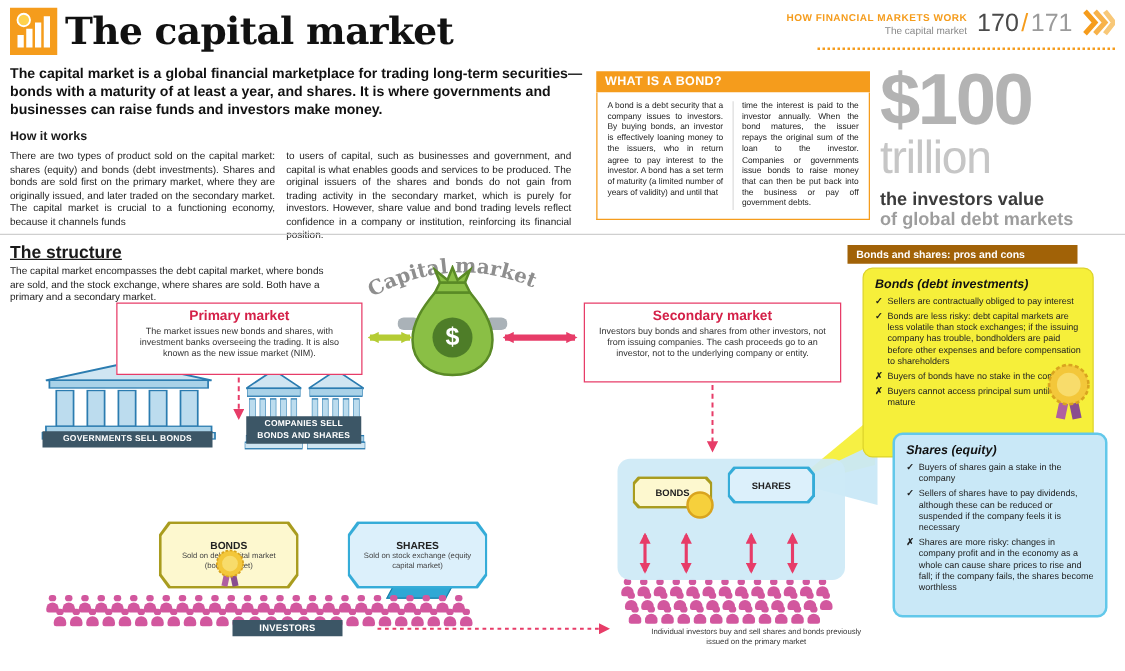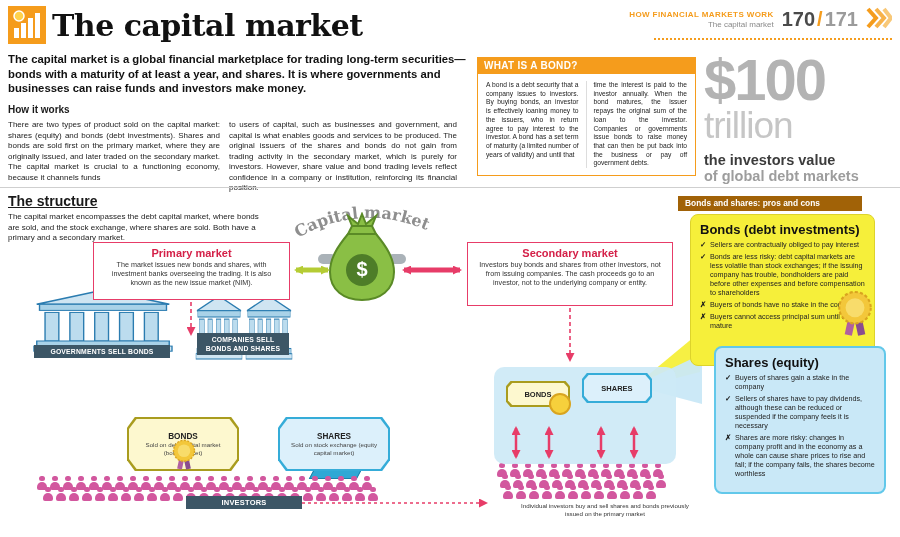--- a/index.html
+++ b/index.html
@@ -8,21 +8,21 @@
   .page { position:relative; width:900px; height:537px; background:#fff; overflow:hidden; }
   .abs { position:absolute; }
 
   
   #logo { left:8px; top:6px; }
   #page-title { left:52px; top:8px; font-family:"DejaVu Serif", serif; font-weight:700; font-size:30px; letter-spacing:-0.5px; color:#111; }
   #header-right { right:8px; top:7px; display:flex; align-items:flex-start; gap:8px; }
   #kicker-col { text-align:right; padding-top:3px; }
   #kicker { color:#f59c1c; font-weight:700; font-size:8px; letter-spacing:0.4px; }
   #kicker-sub { color:#8a8a8a; font-size:8px; margin-top:1px; }
-  #page-num { font-size:20px; font-weight:700; line-height:1; margin-top:2px; white-space:nowrap; }
+  #page-num { font-size:20px; font-weight:400; line-height:1; margin-top:2px; white-space:nowrap; }
   #page-num .pl { color:#4a4a4a; } #page-num .ps { color:#f59c1c; padding:0 2px; } #page-num .pr { color:#9b9b9b; }
   #header-dotted { right:8px; top:38px; width:238px; border-top:2px dotted #f59c1c; }
 
   
   #intro { left:8px; top:52px; width:462px; font-size:11.3px; font-weight:700; line-height:1.3; color:#111; }
   #hiw-heading { left:8px; top:104px; font-size:10px; font-weight:700; }
   .bodycol { font-size:8px; line-height:1.32; text-align:justify; color:#222; }
   #hiw-col1 { left:8px; top:120px; width:212px; }
   #hiw-col2 { left:229px; top:120px; width:228px; }
 
@@ -44,40 +44,40 @@
   #divider { left:0; top:187px; width:900px; border-top:1px solid #cfcfcf; }
 
   
   #structure-heading { left:8px; top:193px; font-size:14px; font-weight:700;text-decoration:underline; }
   #structure-intro { left:8px; top:212px; width:254px; font-size:8px; line-height:1.32; color:#222; }
 
   
   #pc-header { left:678px; top:196px; width:184px; height:15px; background:#a16207; color:#fff; font-size:8.4px; font-weight:700; line-height:15px; padding-left:7px; z-index:6; }
   #pc-bonds { left:690px; top:214px; width:185px; min-height:152px; background:#f6ef3a; border:1px solid #ddd32b; border-radius:8px; padding:7px 9px 9px; z-index:6; }
   #pc-shares { left:714px; top:346px; width:172px; min-height:148px; background:#c9e8f7; border:2px solid #62c8ea; border-radius:8px; padding:7px 9px 9px; z-index:7; }
-  .pc-title { font-weight:700; font-size:13px; margin-bottom:3px; color:#111; }
+  .pc-title { font-style:italic; font-weight:700; font-size:10px; margin-bottom:3px; color:#111; }
   .pc-item { display:flex; gap:3px; margin-top:3px; }
   .pc-mark { flex:0 0 7px; font-weight:700; font-size:7.5px; line-height:1.2; }
   .pc-text { font-size:7.2px; line-height:1.25; color:#222; }
   #rosette { left:834px; top:288px; z-index:8; }
   #seal-small { left:170px; top:438px; z-index:5; }
 
   
   #arc-svg { left:268px; top:186px; z-index:3; }
   #bag-svg { left:318px; top:212px; z-index:3; }
   .market-box { background:#fff; border:1.5px solid #e73c68; z-index:6; text-align:center; padding-top:4px; }
   #primary-box { left:93px; top:242px; width:197px; height:58px; }
   #secondary-box { left:467px; top:242px; width:206px; height:64px; }
   .mk-title { color:#d42048; font-weight:700; font-size:11px; }
   .mk-body { font-size:7.2px; line-height:1.25; color:#333; padding:1px 8px 0; }
 
   .banner { position:absolute; background:#3c5666; color:#fff; font-weight:700; text-align:center; z-index:4; letter-spacing:0.2px; }
   #gov-banner { left:34px; top:345px; width:136px; height:13px; font-size:6.8px; line-height:13px; }
   #companies-banner { left:197px; top:333px; width:92px; padding:2px 4px; font-size:6.8px; line-height:1.35; }
-  #investors-banner { left:186px; top:496px; width:116px; height:13px; font-size:7.5px; line-height:13px; z-index:5; }
+  #investors-banner { left:186px; top:496px; width:88px; height:13px; font-size:7.5px; line-height:13px; z-index:5; }
 
   #buildings { left:30px; top:284px; z-index:2; }
 
   .oct-outer { position:absolute; clip-path:polygon(7% 0,93% 0,100% 20%,100% 80%,93% 100%,7% 100%,0 80%,0 20%); }
   .oct-inner { position:absolute; inset:2px; clip-path:polygon(7% 0,93% 0,100% 20%,100% 80%,93% 100%,7% 100%,0 80%,0 20%);
                display:flex; flex-direction:column; align-items:center; justify-content:center; text-align:center; }
   #bonds-oct { left:127px; top:417px; width:112px; height:54px; z-index:4; background:#a99c1e; }
   #bonds-oct .oct-inner { background:#fdf8cf; }
   #shares-oct { left:278px; top:417px; width:112px; height:54px; z-index:4; background:#35acd8; }
   #shares-oct .oct-inner { background:#dcf0fb; }

